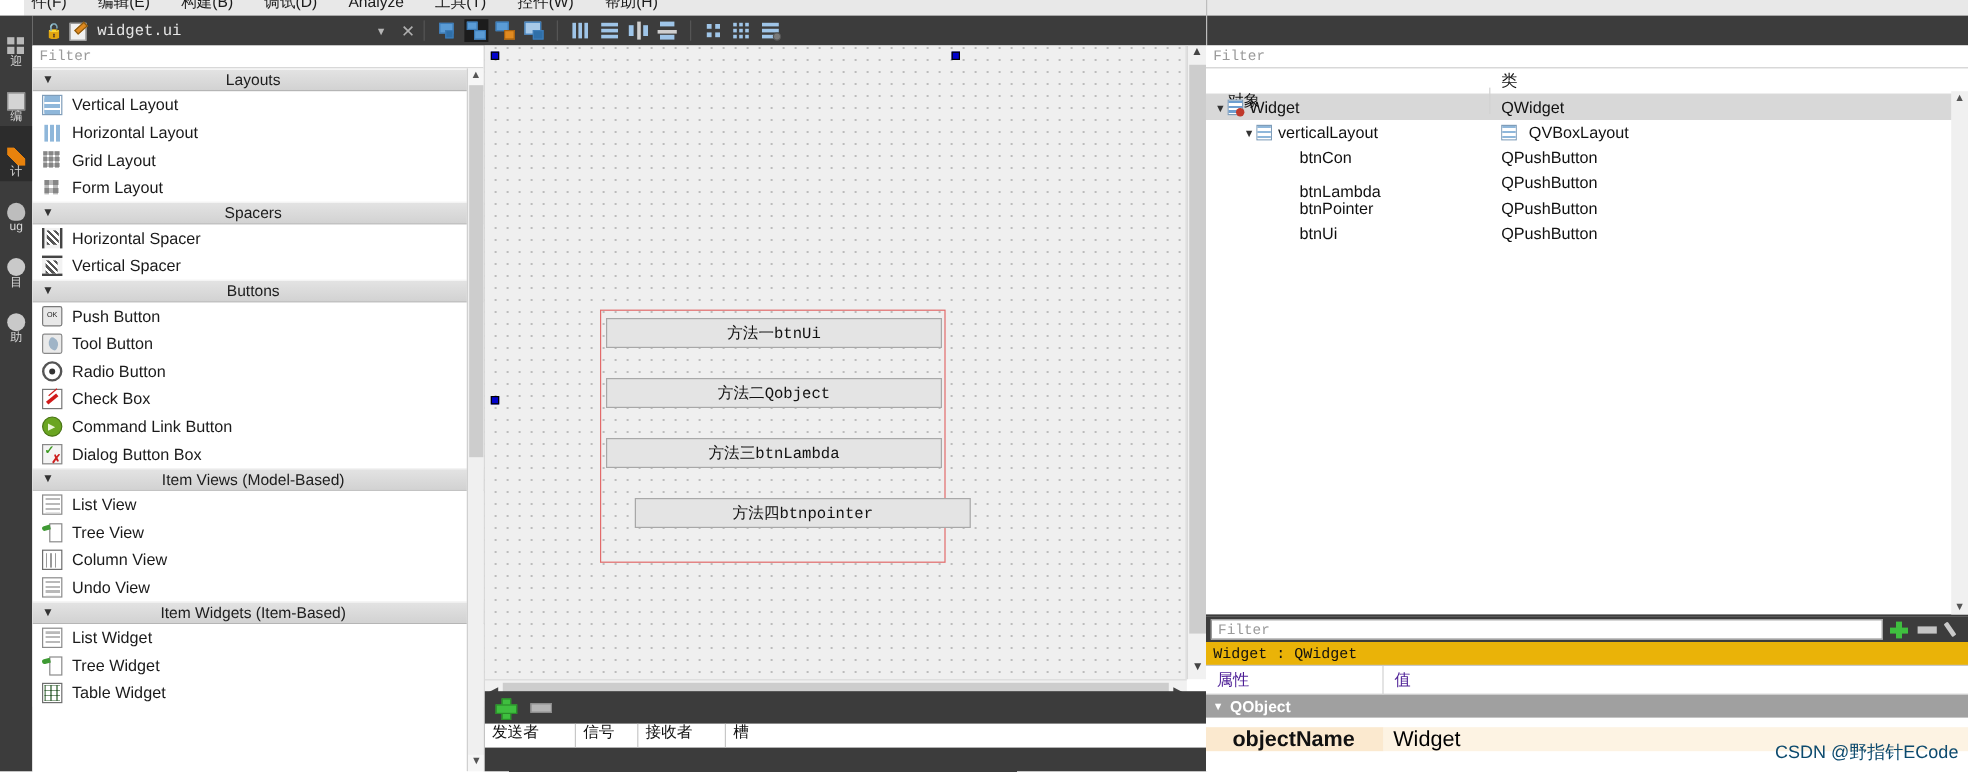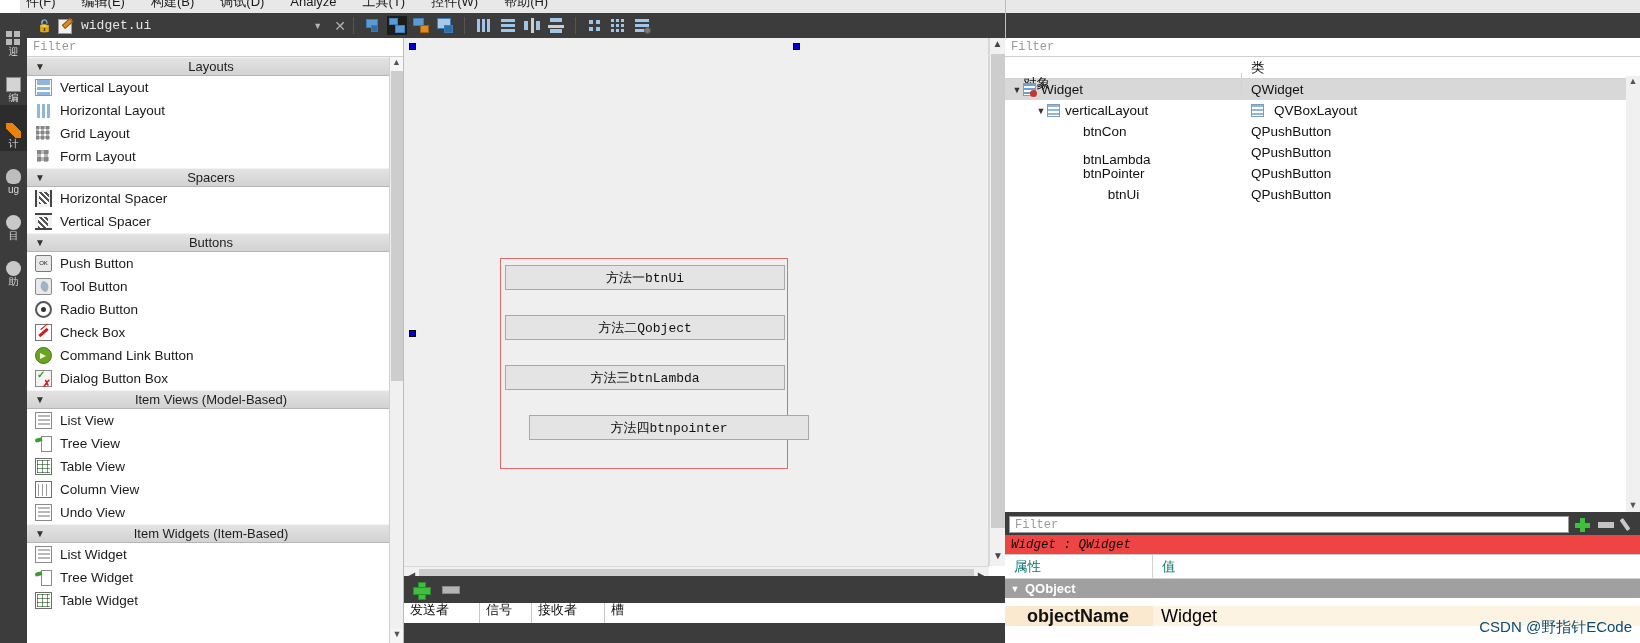--- a/index.html
+++ b/index.html
@@ -300,27 +300,27 @@
   }
   .pf-plus { width: 17px; height: 16px; margin-left: 5px; position: relative; }
   .pf-plus::before{content:"";position:absolute;left:6px;top:1px;width:5px;height:14px;background:#3fbf3f;}
   .pf-plus::after{content:"";position:absolute;left:1px;top:6px;width:15px;height:5px;background:#3fbf3f;}
   .pf-minus{width:16px;height:6px;background:#c4c4c4;margin-left:7px;}
   .pf-wrench{width:15px;height:15px;margin-left:7px;position:relative;}
   .pf-wrench::after{content:"";position:absolute;left:2px;top:1px;width:4px;height:13px;
     background:#c9c9c9;transform:rotate(-35deg);border-radius:1px;}
 
   .prop-object {
-    height: 20px; background: #ef4444; border-bottom: 1px solid #c9c9c9;
+    height: 20px; background: #eab308; border-bottom: 1px solid #c9c9c9;
     display: flex; align-items: center; padding-left: 6px;
-    font-family: "Liberation Mono", monospace; font-size: 12.5px; color: #111; font-style: italic;
+    font-family: "Liberation Mono", monospace; font-size: 12.5px; color: #111;
   }
   .prop-head {
     height: 24px; display: flex; align-items: center; border-bottom: 1px solid #d2d2d2;
-    font-size: 13.5px; color: #0f766e;
+    font-size: 13.5px; color: #4c1d95;
   }
   .prop-head .p1 { width: 148px; padding-left: 9px; border-right: 1px solid #d2d2d2; height:24px; line-height:24px;}
   .prop-head .p2 { padding-left: 9px; }
   .prop-group {
     height: 19px; background: #a0a0a0; display: flex; align-items: center;
     font-size: 13px; color: #fff; font-weight: bold;
   }
   .prop-group .gchev { width: 20px; text-align: center; font-size: 9px; color: #fff; }
   .prop-row { height: 36px; display: flex; align-items: center; font-size: 18px; }
   .prop-row .pk {
@@ -525,24 +525,20 @@
         <span class="chev">▼</span>
         <span class="ctitle">Item Views (Model-Based)</span>
       </div>
       <div class="wrow">
         <span class="wicon i-listview"></span>
         <span class="wlabel">List View</span>
       </div>
       <div class="wrow">
         <span class="wicon i-treeview"></span>
         <span class="wlabel">Tree View</span>
-      </div>
-      <div class="wrow">
-        <span class="wicon i-tableview"></span>
-        <span class="wlabel">Table View</span>
       </div>
       <div class="wrow">
         <span class="wicon i-colview"></span>
         <span class="wlabel">Column View</span>
       </div>
       <div class="wrow">
         <span class="wicon i-listview"></span>
         <span class="wlabel">Undo View</span>
       </div>
 
@@ -662,21 +658,21 @@
         </span>
         <span class="cls">QPushButton</span>
       </div>
       <div class="oi-row">
         <span class="name" style="padding-left:78px;">
           <span>btnPointer</span>
         </span>
         <span class="cls">QPushButton</span>
       </div>
       <div class="oi-row">
-        <span class="name" style="justify-content:center;">
+        <span class="name" style="padding-left:78px;">
           <span>btnUi</span>
         </span>
         <span class="cls">QPushButton</span>
       </div>
 
       <div class="oi-scroll">
         <div class="up">▲</div>
         <div class="down" style="position:absolute;bottom:0;width:14px;">▼</div>
       </div>
     </div>

